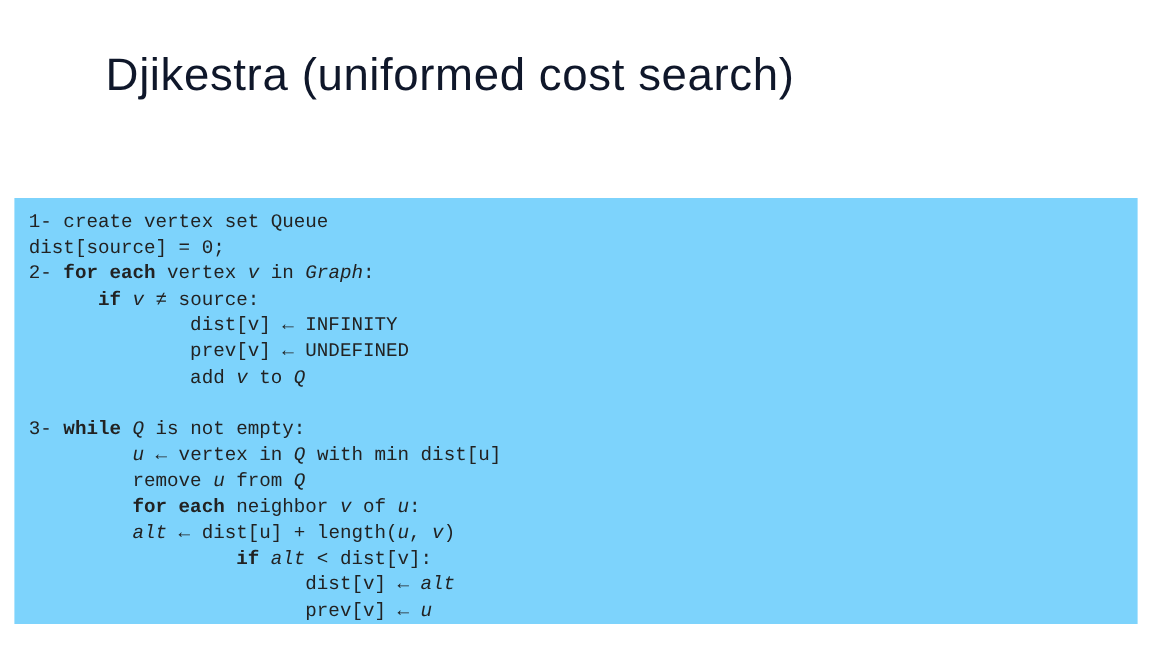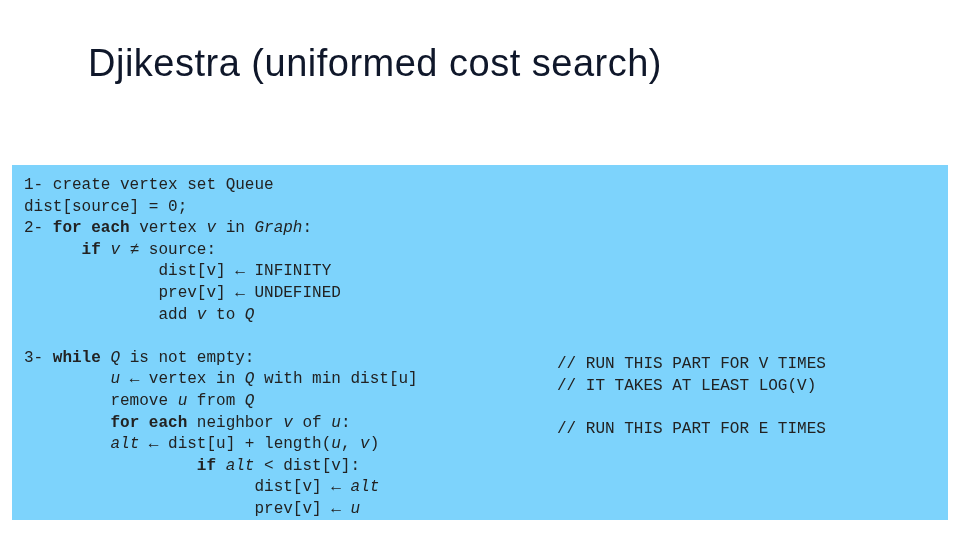--- a/index.html
+++ b/index.html
@@ -72,19 +72,15 @@
 <span>              add </span><span class="i">v</span><span> to </span><span class="i">Q</span>
 <span></span>
 <span>3-</span><span class="b"> while</span><span> </span><span class="i">Q</span><span> is not empty:</span>
 <span>         </span><span class="i">u</span><span> ← vertex in </span><span class="i">Q</span><span> with min dist[u]</span>
 <span>         remove </span><span class="i">u</span><span> from </span><span class="i">Q</span>
 <span>         </span><span class="b">for each</span><span> neighbor </span><span class="i">v</span><span> of </span><span class="i">u</span><span>:</span>
 <span>         </span><span class="i">alt</span><span> ← dist[u] + length(</span><span class="i">u</span><span>, </span><span class="i">v</span><span>)</span>
 <span>                  </span><span class="b">if</span><span> </span><span class="i">alt</span><span> &lt; dist[v]:</span>
 <span>                        dist[v] ← </span><span class="i">alt</span>
 <span>                        prev[v] ← </span><span class="i">u</span>
-    <div class="comment-col"><span>// RUN THIS PART FOR V TIMES</span>
-<span>// IT TAKES AT LEAST LOG(V)</span>
-<span></span>
-<span>// RUN THIS PART FOR E TIMES</span></div>
   </div>
 
 </div>
 
 </body></html>

